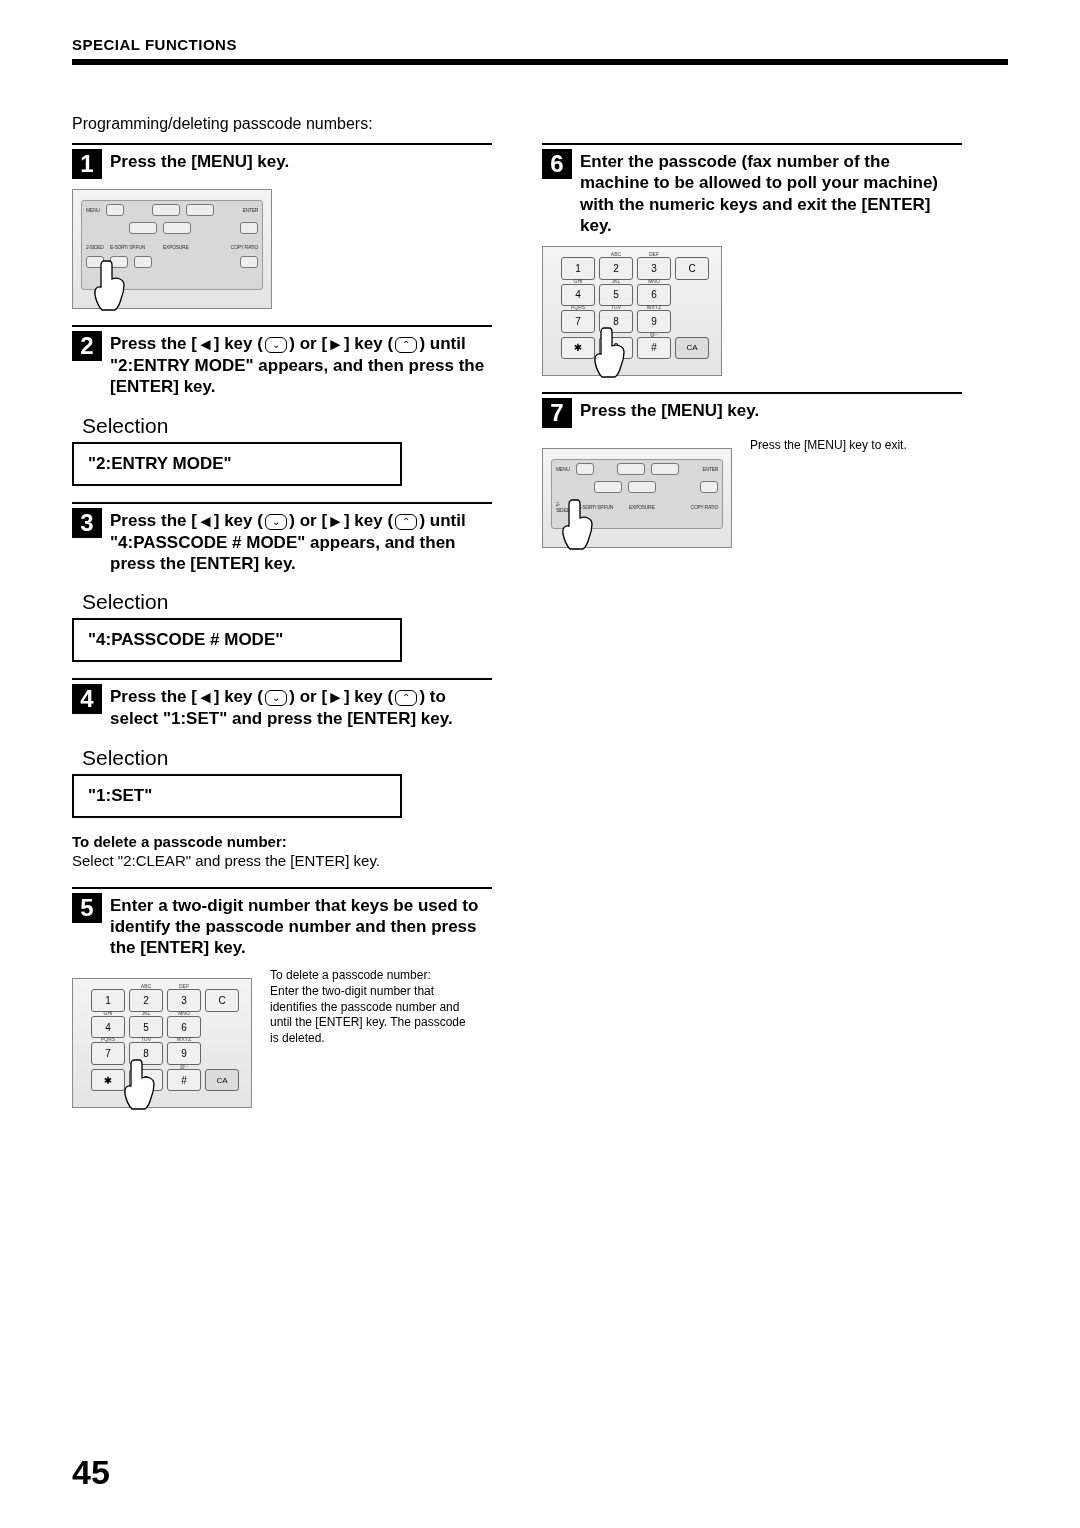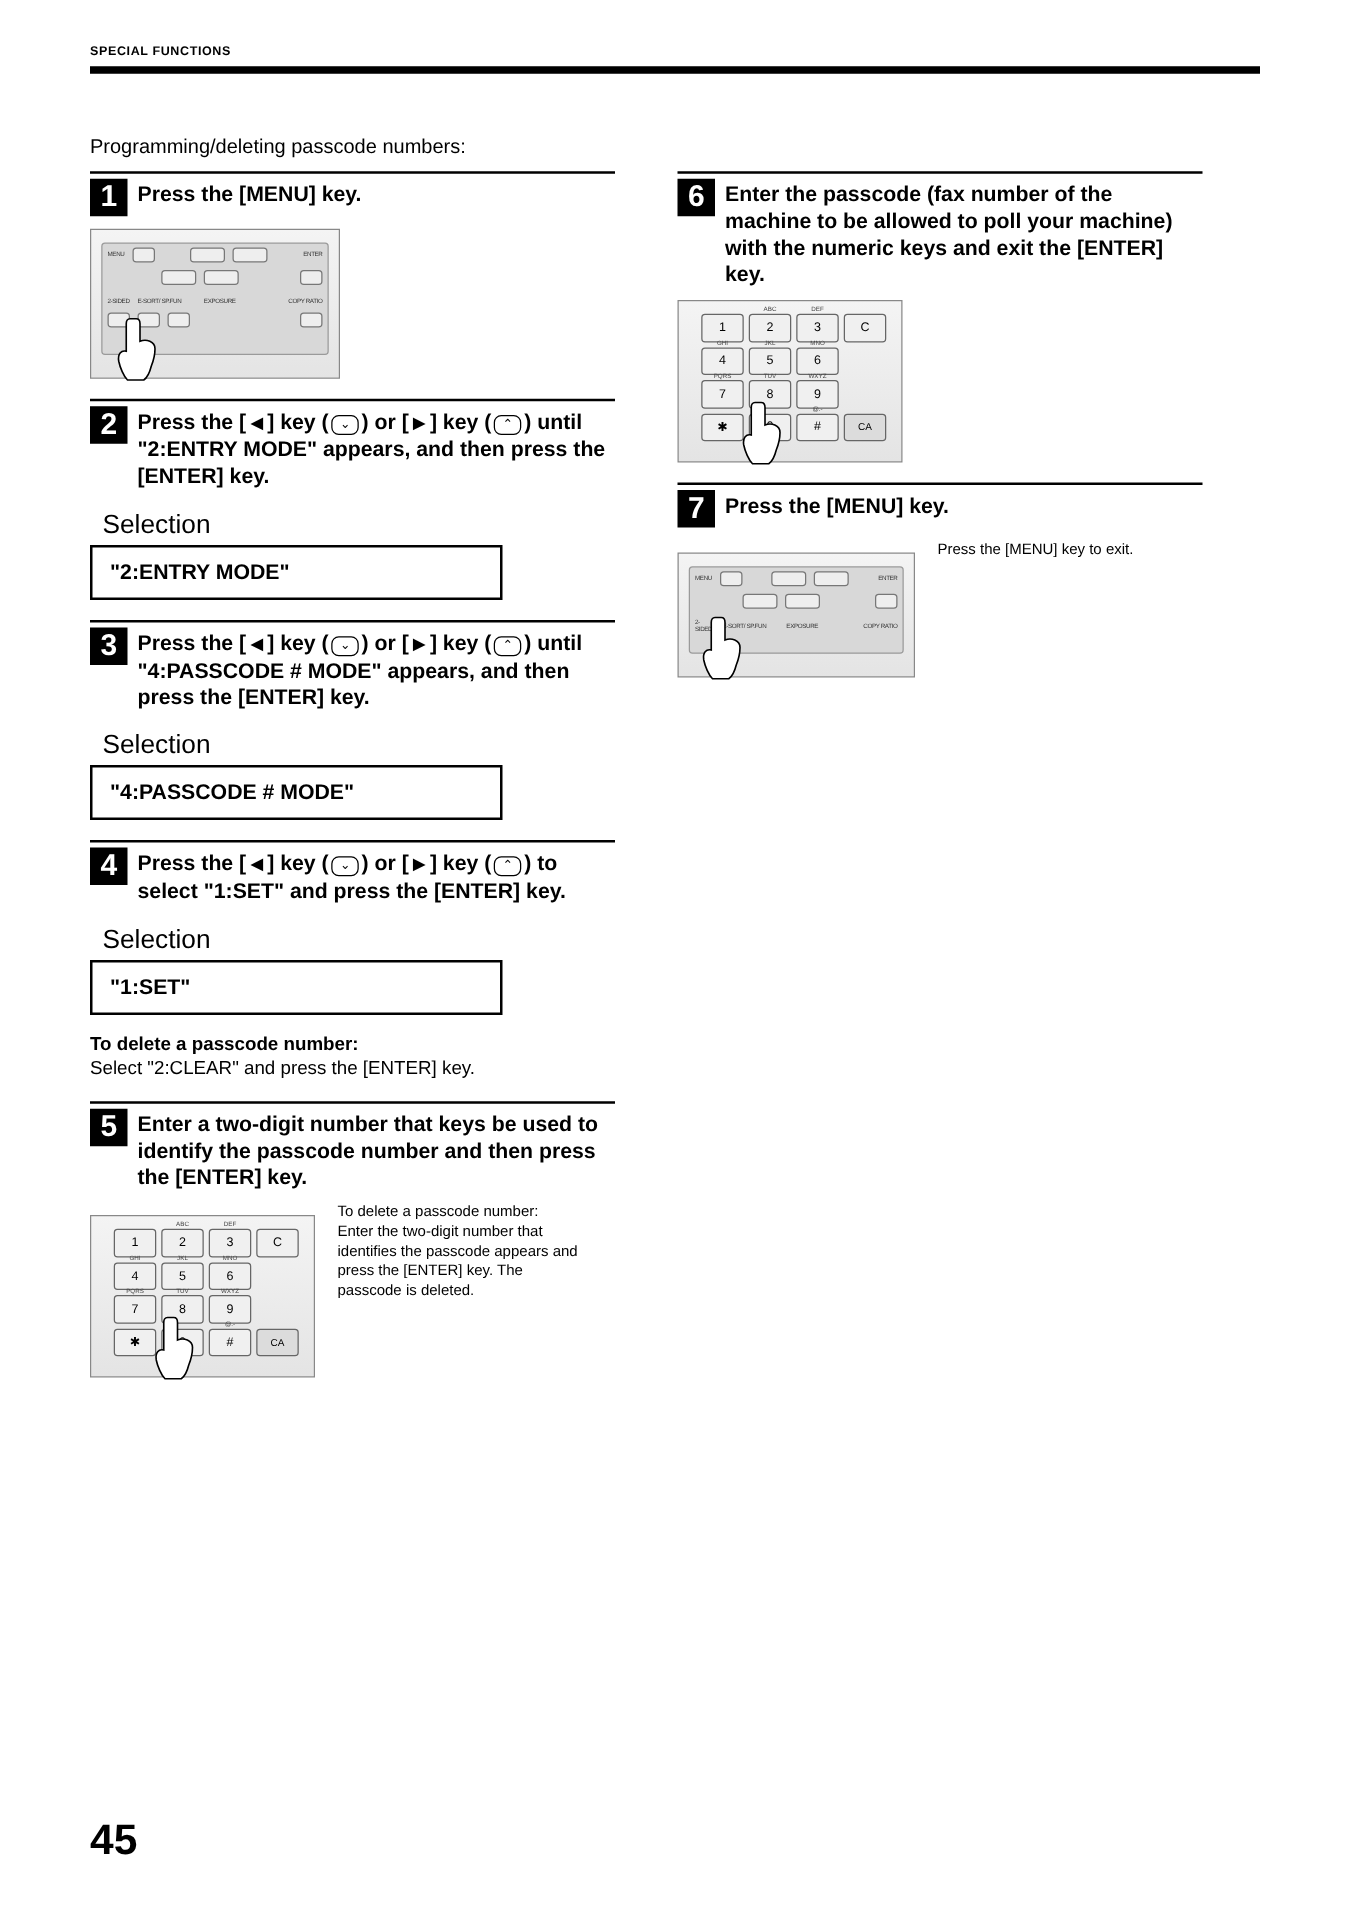--- a/index.html
+++ b/index.html
@@ -8,21 +8,21 @@
     background: #fff;
     width: 1080px;
     height: 1528px;
     position: relative;
     color: #000;
   }
   .page {
     padding: 36px 72px 40px 72px;
   }
   .hdr {
-    font-size: 10px;
+    font-size: 15px;
     font-weight: bold;
     letter-spacing: 0.5px;
     margin-bottom: 6px;
   }
   .hdr-rule {
     height: 6px;
     background: #000;
     margin-bottom: 50px;
   }
   .intro {
@@ -298,21 +298,21 @@
                 <div class="kk ca">CA</div>
               </div>
             <div class="hand" style="left:48px;">
               <svg viewBox="0 0 40 55">
                   <path d="M18 4 c2 0 3 2 3 4 v14 c5 -2 12 0 12 6 c0 4 -1 9 -3 14 c-1 4 -3 9 -6 11 H11 c-3 -3 -6 -10 -7 -15 c-1 -6 2 -9 6 -8 V8 c0 -2 1 -4 3 -4 z" fill="#fff" stroke="#000" stroke-width="1.3"></path>
                 </svg>
             </div>
           </div>
           <div class="side-note">
             <span class="b">To delete a passcode number:</span><br>
-            <span>Enter the two-digit number that identifies the passcode appears and press the [ENTER] key. The passcode is deleted.</span>
+            <span>Enter the two-digit number that identifies the passcode number and until the [ENTER] key. The passcode is deleted.</span>
           </div>
         </div>
       </div>
 
     </div>
 
     <div class="col">
 
       <div class="step">
         <div class="step-rule"></div>

